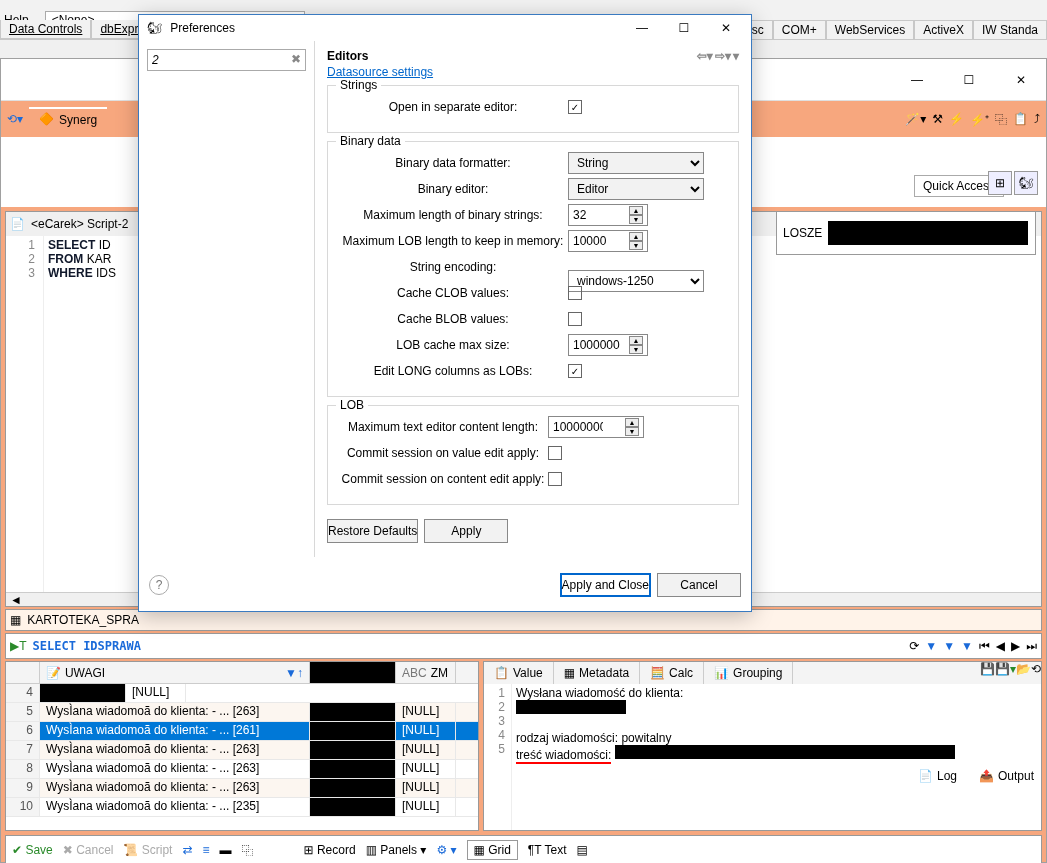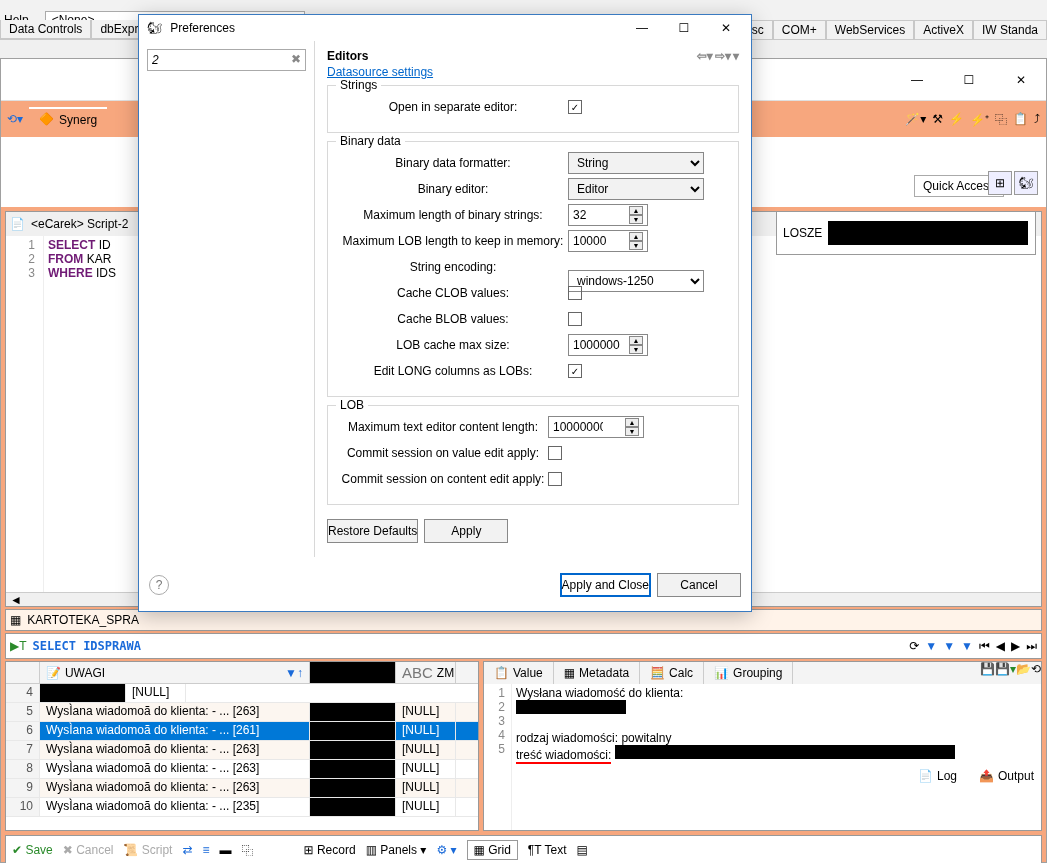--- a/index.html
+++ b/index.html
@@ -16,21 +16,21 @@
 .quick-access { position: absolute; top: 116px; right: 42px; border: 1px solid #aaa; padding: 3px 8px; background: #fff; }
 .persp-btn { position: absolute; top: 112px; right: 8px; display: flex; gap: 2px; }
 .persp-btn > div { width: 24px; height: 24px; border: 1px solid #999; background: #eef; display: flex; align-items: center; justify-content: center; }
 
 .orange-body { position: absolute; top: 148px; left: 0; right: 0; bottom: 0; background: #f7a77e; padding: 4px; }
 .editor-panel { background: #fff; border: 1px solid #999; height: 396px; display: flex; flex-direction: column; }
 .editor-tabs { height: 24px; background: #f0f0f0; display: flex; align-items: center; padding: 0 4px; gap: 6px; }
 .sql-editor { flex: 1; display: flex; background: #fff; font-family: Consolas, monospace; font-size: 13px; }
 .gutter { width: 38px; background: #fff; border-right: 1px solid #eee; text-align: right; padding: 2px 8px 0 0; color: #888; }
 .sql-text { padding: 2px 4px; }
-.sql-text .kw { color: #701a75; font-weight: bold; }
+.sql-text .kw { color: #0f172a; font-weight: bold; }
 
 .result-strip { height: 22px; background: #fff3e9; border: 1px solid #999; display: flex; align-items: center; padding: 0 4px; gap: 6px; }
 
 .grid-area { display: flex; height: 170px; margin-top: 2px; }
 .left-grid { width: 474px; background: #fff; border: 1px solid #999; overflow: hidden; }
 .grid-head { display: flex; background: #f4f4f4; border-bottom: 1px solid #ccc; height: 22px; }
 .grid-head > div { border-right: 1px solid #ccc; padding: 2px 6px; display: flex; align-items: center; gap: 4px; }
 .grid-row { display: flex; height: 19px; border-bottom: 1px solid #e8e8e8; }
 .grid-row > div { border-right: 1px solid #e8e8e8; padding: 1px 6px; white-space: nowrap; overflow: hidden; }
 .grid-row:nth-child(even) { background: #fcf6f0; }
@@ -73,27 +73,27 @@
 .spin-btns span { font-size:7px; line-height:7px; cursor:pointer; border:1px solid #888; width:14px; text-align:center; background:#eee;}
 .chk { width: 14px; height: 14px; border: 1px solid #666; display: inline-flex; align-items: center; justify-content: center; font-size: 10px; }
 .red-underline { border-bottom: 2px solid red; margin-top: 27px; }
 .btn-row { display: flex; gap: 6px; padding: 6px 0; }
 .btn { min-width: 84px; height: 24px; border: 1px solid #888; background: #f2f2f2; cursor: pointer; }
 .btn.primary { border: 2px solid #0066cc; background:#fff;}
 .sep { height: 1px; background: #d8d8d8; margin: 4px 0; }
 .help-icon { width:20px; height:20px; border:1px solid #aaa; border-radius:50%; display:flex; align-items:center; justify-content:center; color:#777; margin:6px;}
 .pref-footer { display:flex; align-items:center; justify-content:space-between; padding:4px 10px 10px 4px;}
 
-.dc-tabs { position:absolute; top:20px; left:0; display:flex;}
+.dc-tabs { position:absolute; top:20px; left:0; display:flex;text-decoration:underline;}
 .dc-tabs > div { border:1px solid #c8c8c8; border-top:none; padding:2px 8px; background:#f2f2f2;}
 
 .icon-sq { width:16px; height:16px; display:inline-block; }
 .green { color:#2a8a2a; }
 .blue { color:#1a6ad9; }
-.mini { font-size:15px; color:#777; }
+.mini { font-size:12px; color:#777; }
 
 .log-tabs { position:absolute; right:6px; top:560px; display:flex; gap:10px; }
 .log-tabs > div { display:flex; gap:4px; align-items:center; background:#fff; padding:2px 6px; cursor:pointer; }
 
 .filter-tb { height:26px; background:#fff; border:1px solid #999; margin-top:2px; display:flex; align-items:center; padding:0 4px; gap:6px;}
 .filter-tb .sel-stmt { color:#1a6ad9; font-family:Consolas,monospace; font-weight:bold;}
 </style>
 </head>
 <body>
 

